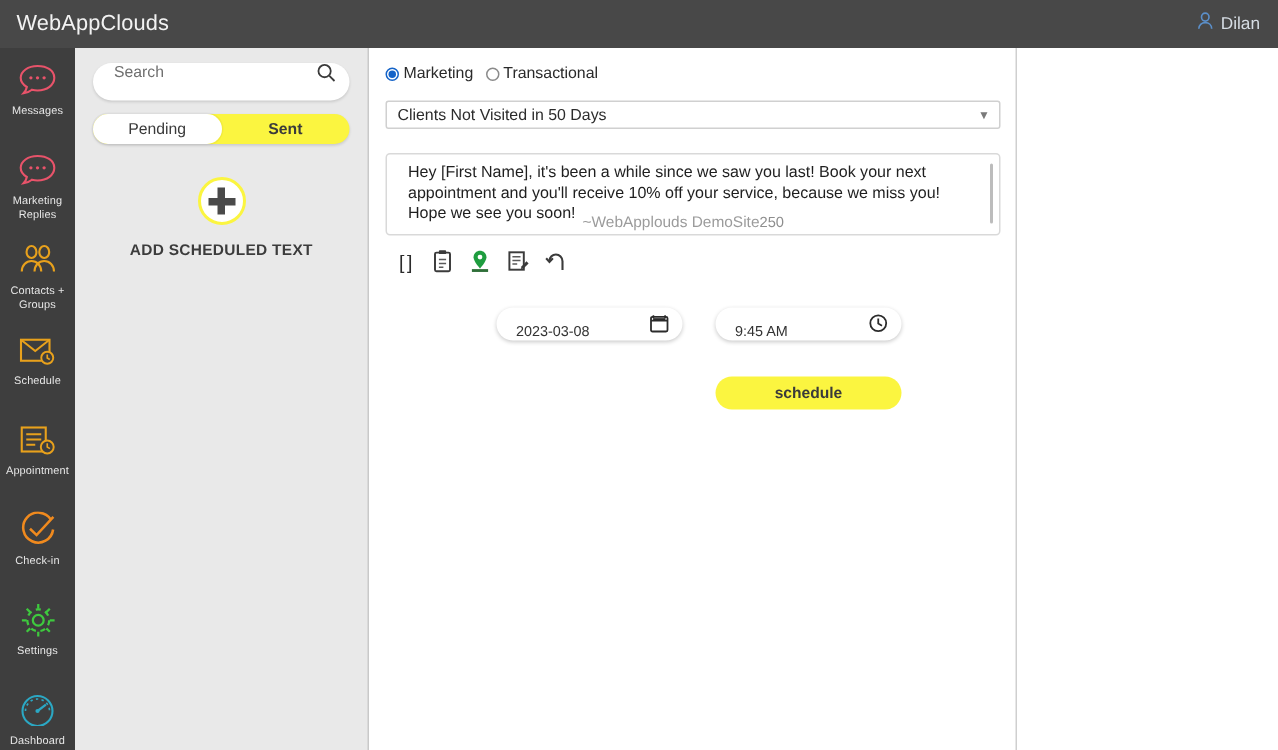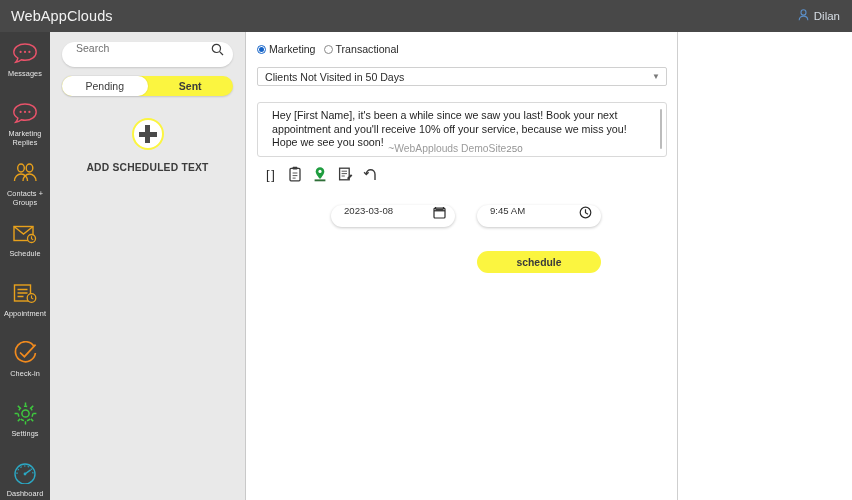--- a/index.html
+++ b/index.html
@@ -184,21 +184,21 @@
   .brackets { font-size: 13px; color: #2b2b2b; letter-spacing: -1px; }
 
   .dtrow {
     margin-top: 21px;
     display: flex; gap: 22px; padding-left: 74px;
   }
   .pill {
     width: 124px; height: 22px;
     background: #fff; border-radius: 12px;
     box-shadow: 0 1px 3px rgba(0,0,0,.22);
-    display: flex; align-items: flex-start;
+    display: flex; align-items: flex-end;
     padding: 0 9px 0 13px;
     cursor: pointer;
   }
   .pill .pv { flex: 1; font-size: 9.6px; color: #333; }
 
   .schedwrap { margin-top: 24px; padding-left: 220px; }
   .sched {
     width: 124px; height: 22px;
     background: #fbf540; border: 0; border-radius: 12px;
     font-family: "Liberation Sans", sans-serif;

